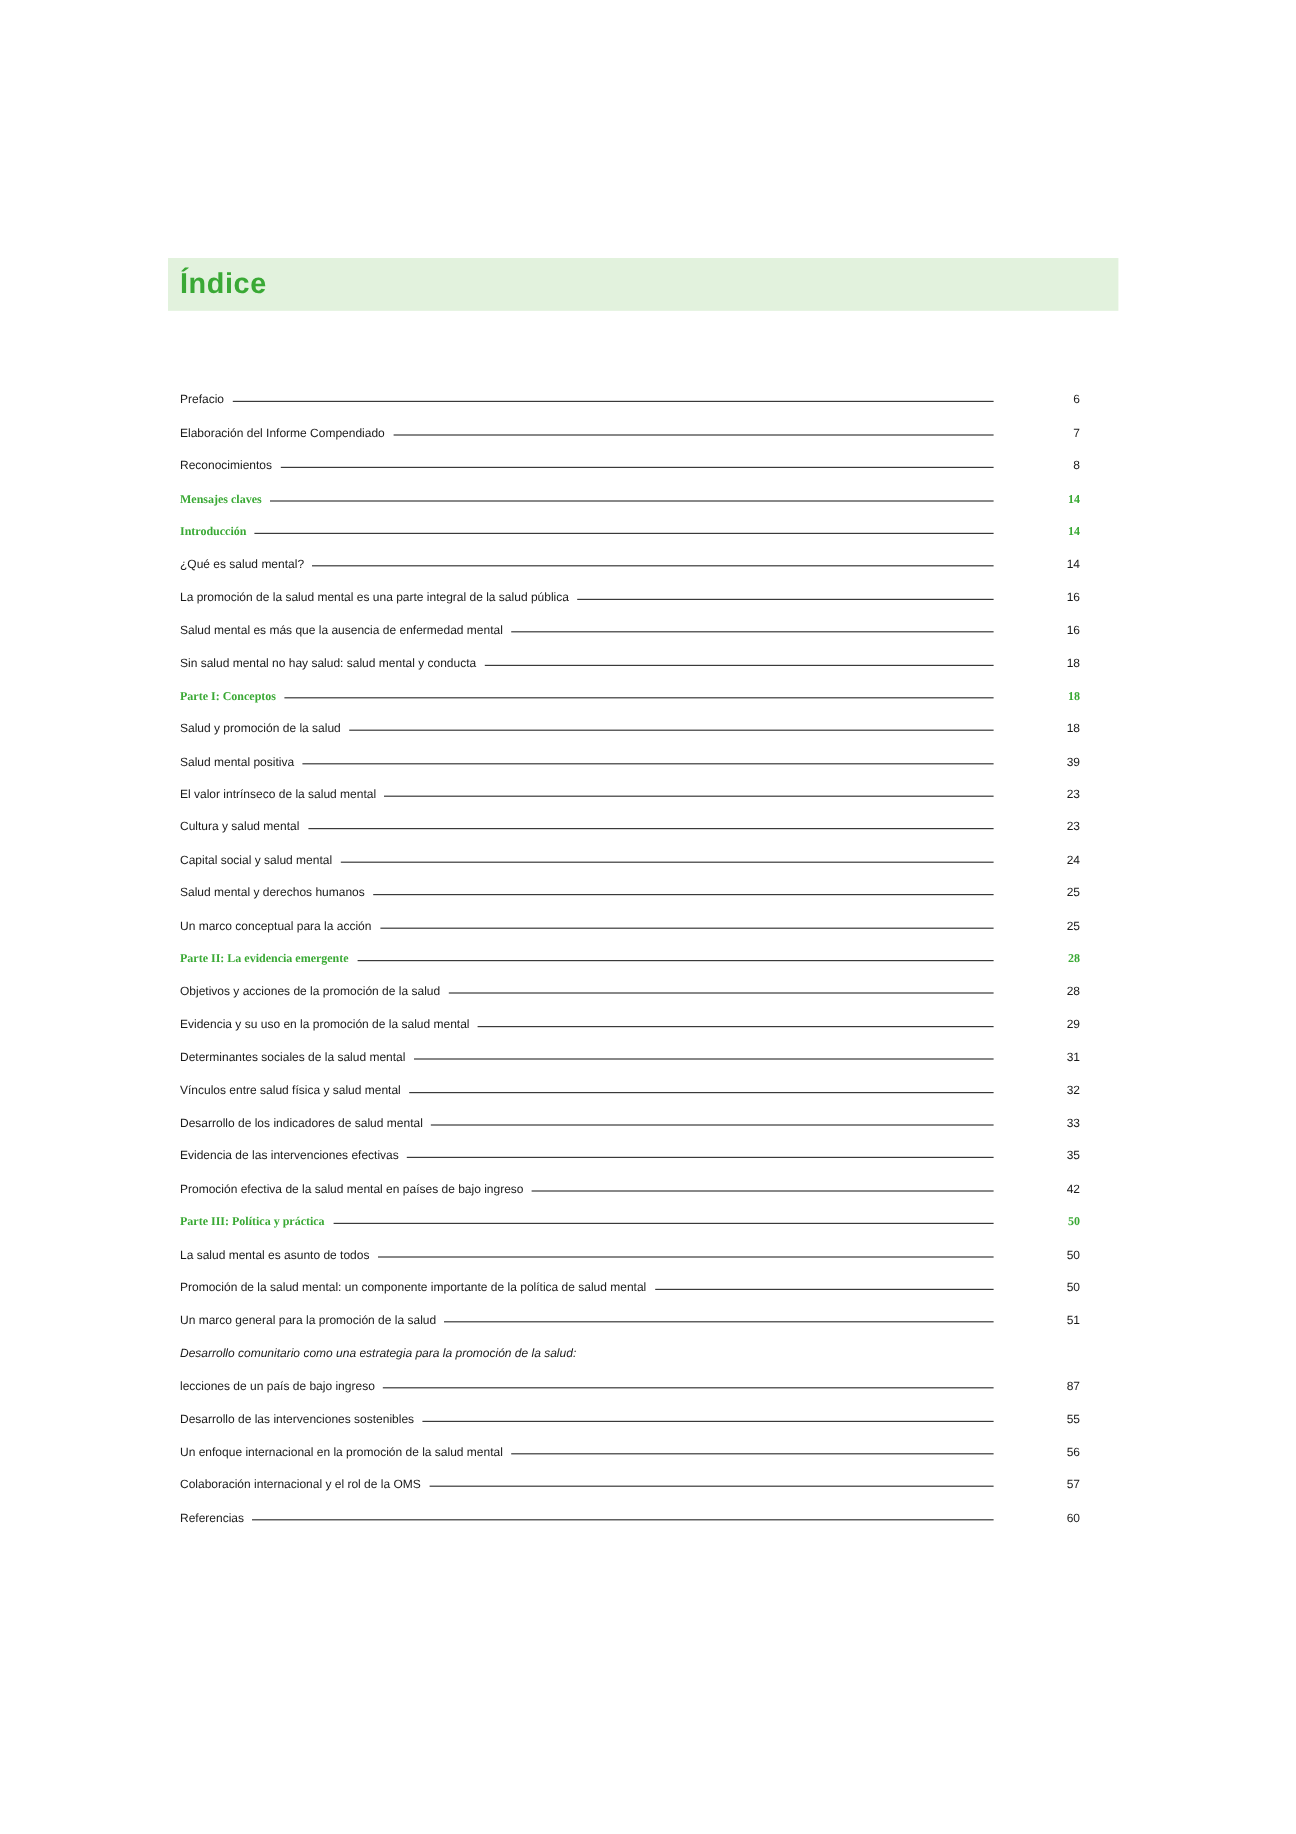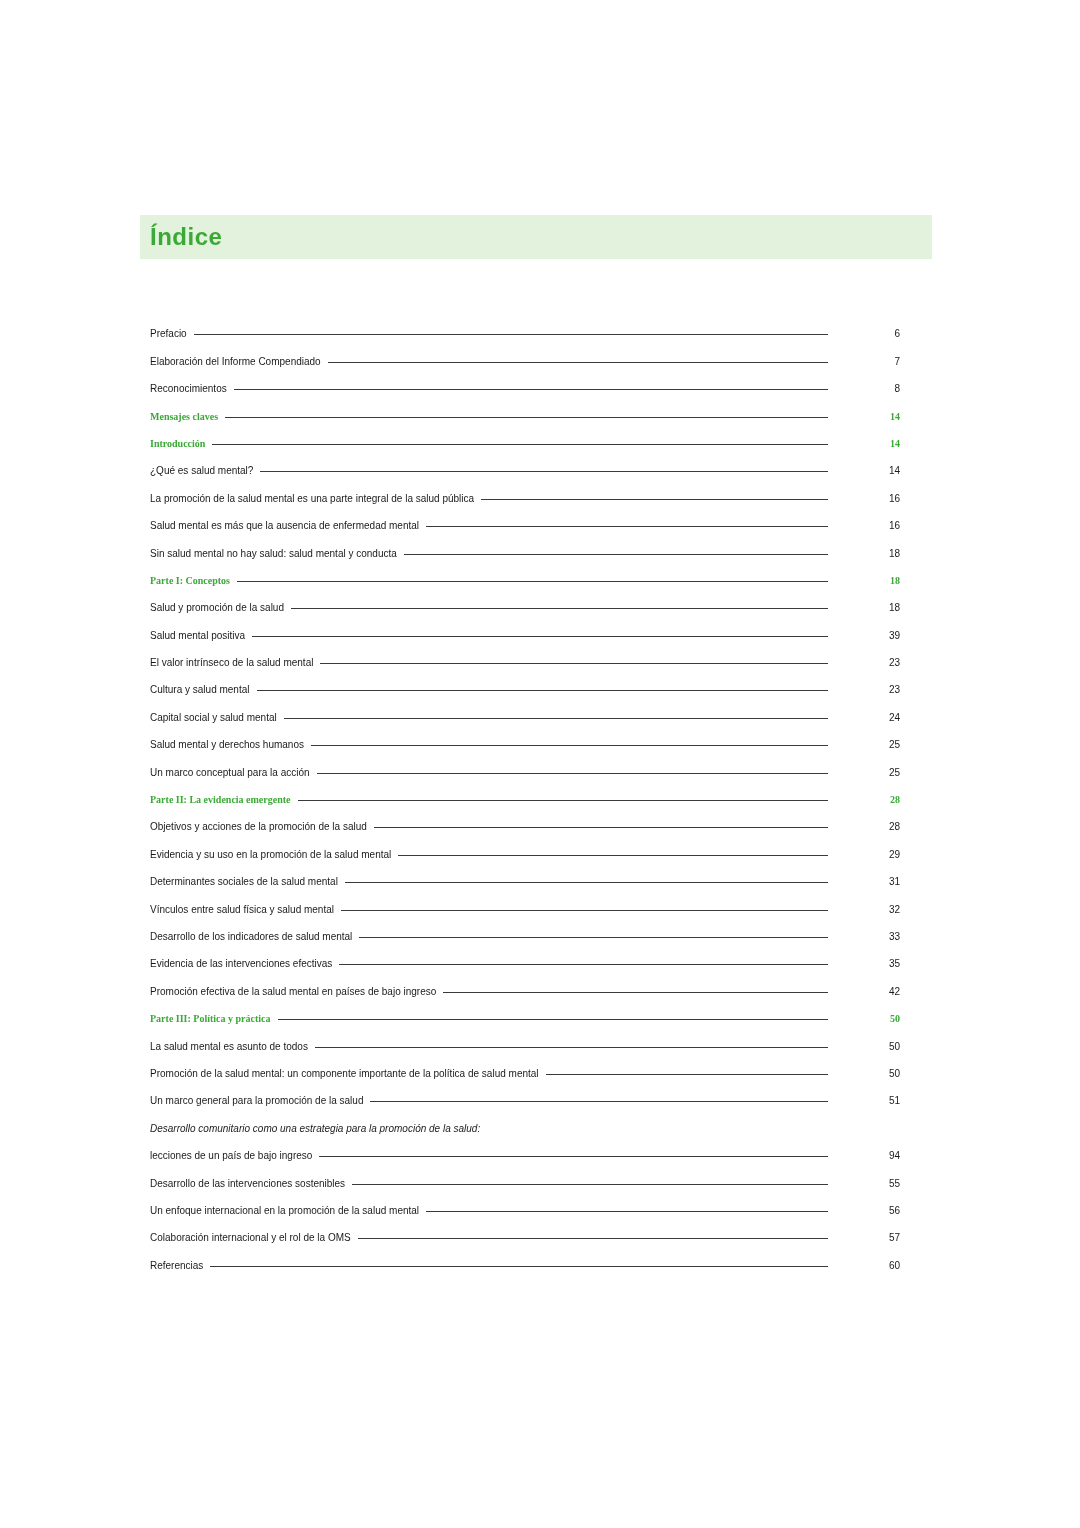--- a/index.html
+++ b/index.html
@@ -279,21 +279,21 @@
           <span class="toc-label">Un marco general para la promoción de la salud</span>
           <span class="leader"></span>
           <span class="toc-page">51</span>
         </div>
       </div>
       <div class="toc-row">
         <div class="toc-line1">Desarrollo comunitario como una estrategia para la promoción de la salud:</div>
         <div class="toc-line">
           <span class="toc-label">lecciones de un país de bajo ingreso</span>
           <span class="leader"></span>
-          <span class="toc-page">94</span>
+          <span class="toc-page">87</span>
         </div>
       </div>
       <div class="toc-row">
         <div class="toc-line">
           <span class="toc-label">Desarrollo de las intervenciones sostenibles</span>
           <span class="leader"></span>
           <span class="toc-page">55</span>
         </div>
       </div>
       <div class="toc-row">

